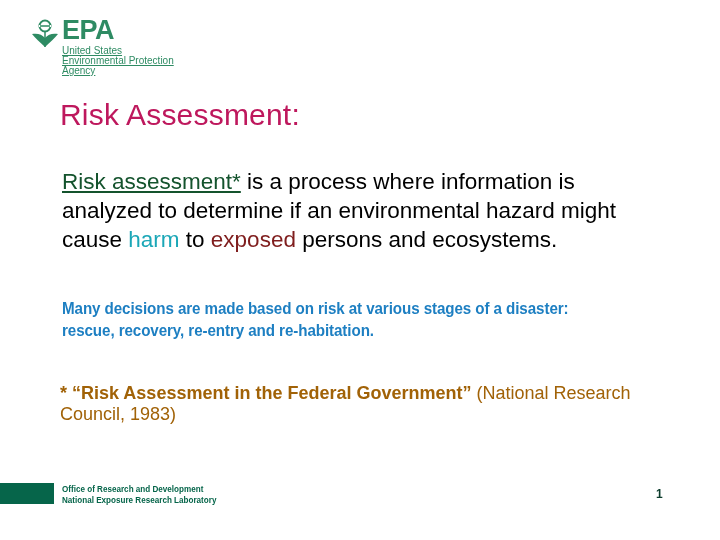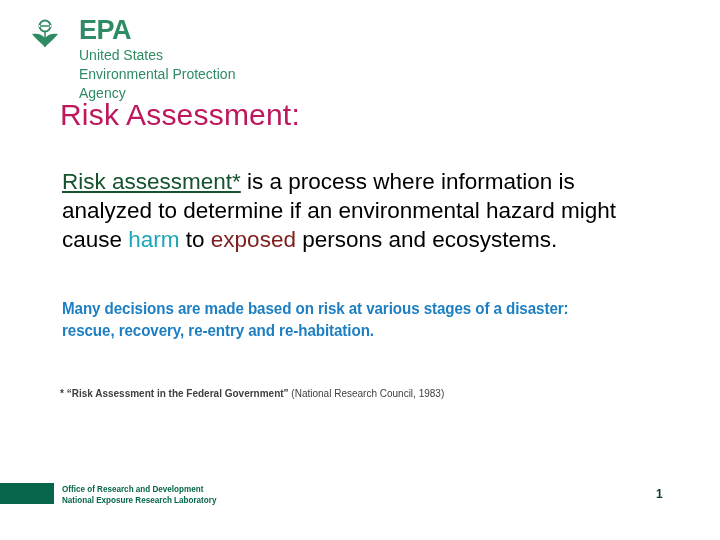--- a/index.html
+++ b/index.html
@@ -29,37 +29,38 @@
     display: flex;
     align-items: flex-start;
   }
   .epa-mark {
     width: 30px;
     height: 30px;
     flex: 0 0 auto;
     margin-top: 2px;
   }
   .epa-wordblock {
-    margin-left: 19px;
+    margin-left: 2px;
   }
   .epa-word {
     font-family: "Liberation Sans", sans-serif;
     font-weight: bold;
     font-size: 27px;
     line-height: 27px;
     letter-spacing: -0.5px;
     color: #2E8B63;
   }
   .epa-sub {
     font-family: "Liberation Sans", sans-serif;
-    font-size: 14px;
-    line-height: 19px;
+    font-size: 10px;
+    line-height: 10px;
     color: #2E8B63;
     margin-top: 2px;
     white-space: pre-line;
+    text-decoration: underline;
   }
 
   
   .slide-title {
     position: absolute;
     left: 60px;
     top: 98px;
     font-family: "Liberation Sans", sans-serif;
     font-size: 30px;
     line-height: 34px;
@@ -101,23 +102,23 @@
     letter-spacing: -0.1px;
   }
 
   
   .footnote {
     position: absolute;
     left: 60px;
     top: 383px;
     width: 600px;
     font-family: "Liberation Sans", sans-serif;
-    font-size: 10px;
+    font-size: 18px;
     line-height: 21px;
-    color: #404040;
+    color: #a16207;
   }
   .footnote b { font-weight: bold; }
 
   
   .footer-bar {
     position: absolute;
     left: 0;
     top: 483px;
     width: 54px;
     height: 21px;

